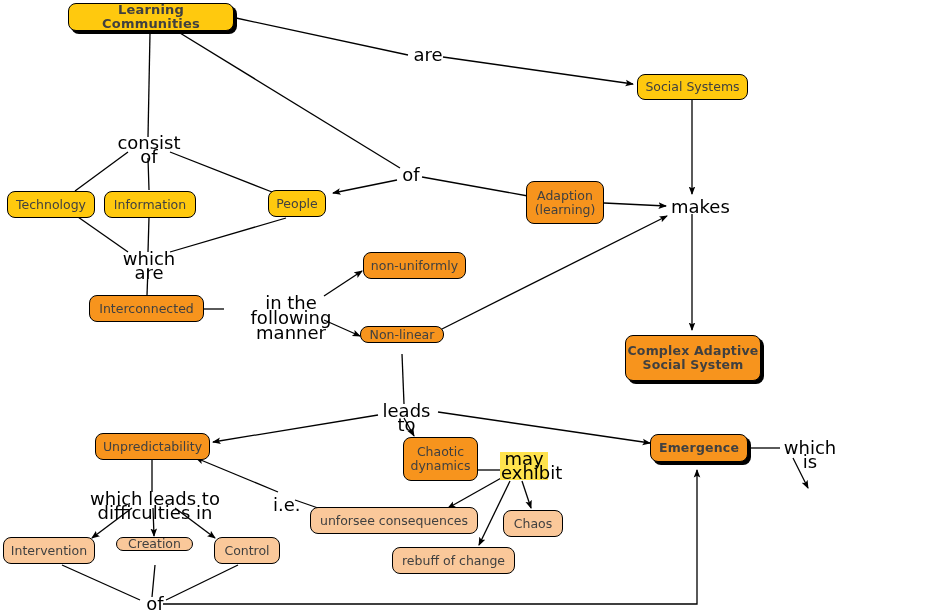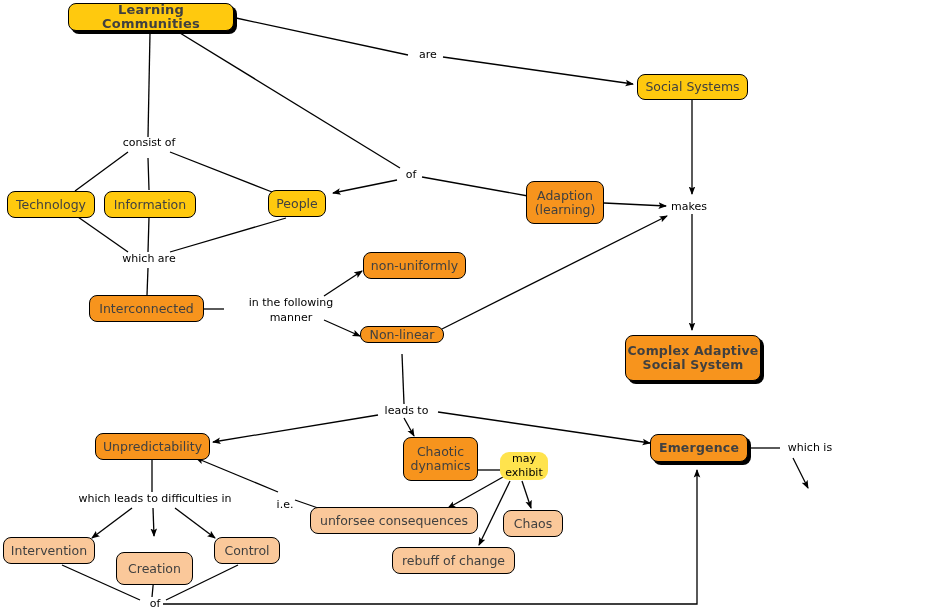--- a/index.html
+++ b/index.html
@@ -41,31 +41,30 @@
   }
   .n-gold   { background: #FFC90E; }
   .n-orange { background: #F7941D; }
   .n-peach  { background: #FAC89A; }
   .n-plain  { background: #ffffff; border-radius: 9px; font-size: 12.5px; }
   .n-bold   { font-weight: bold; letter-spacing: 0.2px; }
   .shadowed { box-shadow: 3px 3px 0 0 #000000; }
   .link-label {
     position: absolute;
     color: #000000;
-    font-size: 11px;
+    font-size: 18px;
     line-height: 14px;
     text-align: center;
     white-space: pre-line;
     background: transparent;
     z-index: 4;
     padding: 0 1px;
   }
   .link-label.hl {
     background: #FFE34D;
-    border-radius: 9px;
   }
 </style>
 </head>
 <body>
 
 <div id="canvas">
 
   <svg id="edges" viewBox="0 0 942 611" xmlns="http://www.w3.org/2000/svg">
     <defs>
       <marker id="ah" markerWidth="9" markerHeight="9" refX="7.5" refY="3.6" orient="auto" markerUnits="userSpaceOnUse">
@@ -161,21 +160,21 @@
 
   <div class="node n-orange" style="left:95px; top:433px; width:115px; height:27px;">Unpredictability</div>
 
   <div class="node n-orange" style="left:403px; top:437px; width:75px; height:44px;">Chaotic
 dynamics</div>
 
   <div class="node n-orange n-bold shadowed" style="left:650px; top:434px; width:98px; height:28px;">Emergence</div>
 
   <div class="node n-peach" style="left:3px; top:537px; width:92px; height:27px;">Intervention</div>
 
-  <div class="node n-peach" style="left:116px; top:552px; width:77px; height:33px;">Creation</div>
+  <div class="node n-peach" style="left:116px; top:537px; width:77px; height:14px;">Creation</div>
 
   <div class="node n-peach" style="left:214px; top:537px; width:66px; height:27px;">Control</div>
 
   <div class="node n-peach" style="left:310px; top:507px; width:168px; height:27px;">unforsee consequences</div>
 
   <div class="node n-peach" style="left:503px; top:510px; width:60px; height:27px;">Chaos</div>
 
   <div class="node n-peach" style="left:392px; top:547px; width:123px; height:27px;">rebuff of change</div>
 
 

